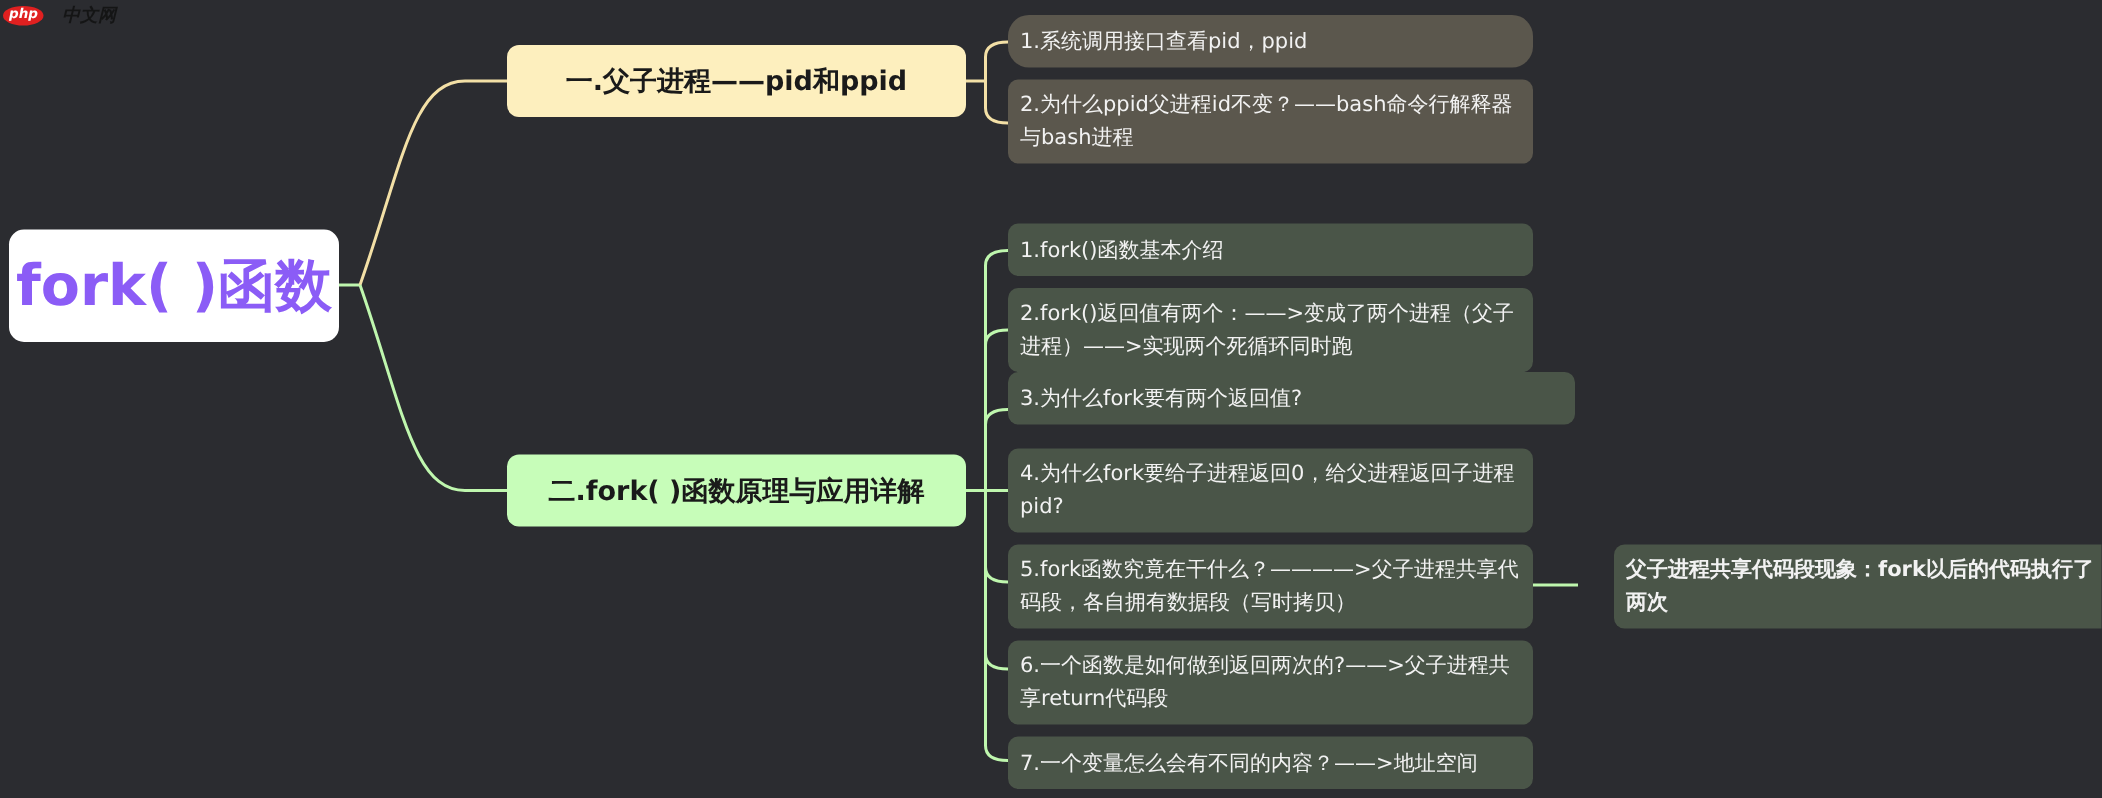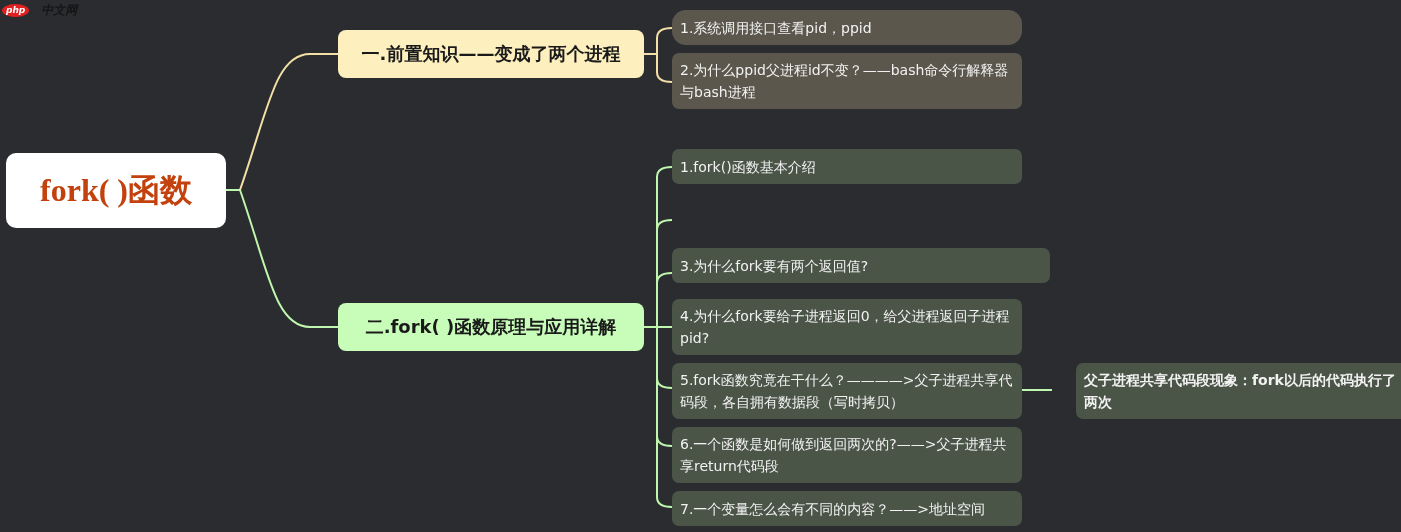--- a/index.html
+++ b/index.html
@@ -27,24 +27,23 @@
       box-sizing: border-box;
       border-radius: 8px;
       display: flex;
       align-items: center;
     }
     .root {
       left: 6px; top: 153px; width: 220px; height: 75px;
       background: #ffffff;
       border-radius: 10px;
       justify-content: center;
-      color: #c2410c;
-      font-size: 32px;
+      color: #8b5cf6;
+      font-size: 38px;
       font-weight: bold;
-      font-family: Liberation Serif, serif;
     }
     .branch {
       height: 48px;
       border-radius: 8px;
       justify-content: center;
       color: #1a1a1a;
       font-size: 18px;
       font-weight: bold;
     }
     .branch.b1 { left: 338px; top: 30px; width: 306px; background: #fdefbe; }
@@ -113,36 +112,39 @@
   <div class="watermark">
     <span class="wm-logo">php</span>
     <span class="wm-text">中文网</span>
   </div>
 
   <div class="node root">
     <span>fork( )函数</span>
   </div>
 
   <div class="node branch b1">
-    <span>一.前置知识——变成了两个进程</span>
+    <span>一.父子进程——pid和ppid</span>
   </div>
 
   <div class="node branch b2">
     <span>二.fork( )函数原理与应用详解</span>
   </div>
 
   <div class="node leaf tan" style="left:672px; top:10px; width:350px; height:35px;border-radius:14px;">
     <span>1.系统调用接口查看pid，ppid</span>
   </div>
   <div class="node leaf tan" style="left:672px; top:53px; width:350px; height:56px;">
     <span>2.为什么ppid父进程id不变？——bash命令行解释器与bash进程</span>
   </div>
 
   <div class="node leaf green" style="left:672px; top:149px; width:350px; height:35px;">
     <span>1.fork()函数基本介绍</span>
+  </div>
+  <div class="node leaf green" style="left:672px; top:192px; width:350px; height:56px;">
+    <span>2.fork()返回值有两个：——&gt;变成了两个进程（父子进程）——&gt;实现两个死循环同时跑</span>
   </div>
   <div class="node leaf green" style="left:672px; top:248px; width:378px; height:35px;">
     <span>3.为什么fork要有两个返回值?</span>
   </div>
   <div class="node leaf green" style="left:672px; top:299px; width:350px; height:56px;">
     <span>4.为什么fork要给子进程返回0，给父进程返回子进程pid?</span>
   </div>
   <div class="node leaf green" style="left:672px; top:363px; width:350px; height:56px;">
     <span>5.fork函数究竟在干什么？————&gt;父子进程共享代码段，各自拥有数据段（写时拷贝）</span>
   </div>

